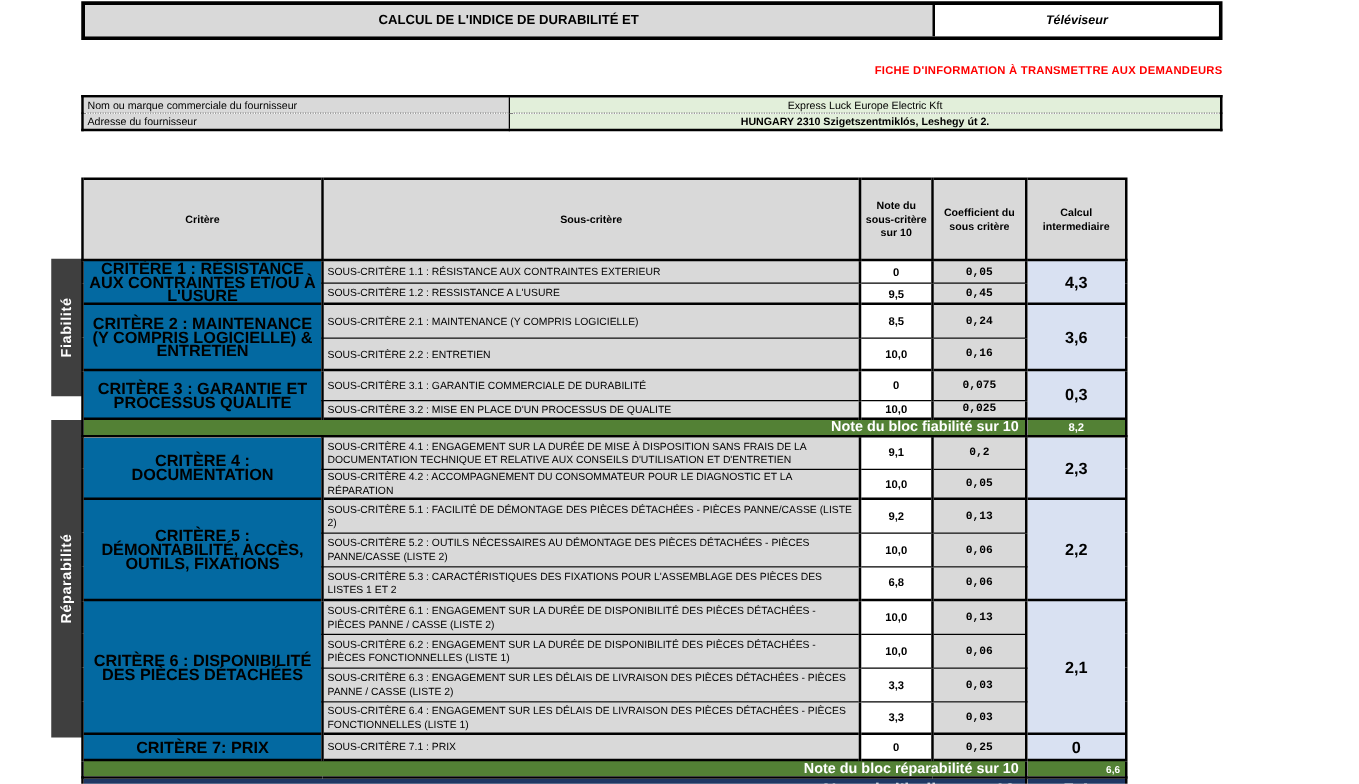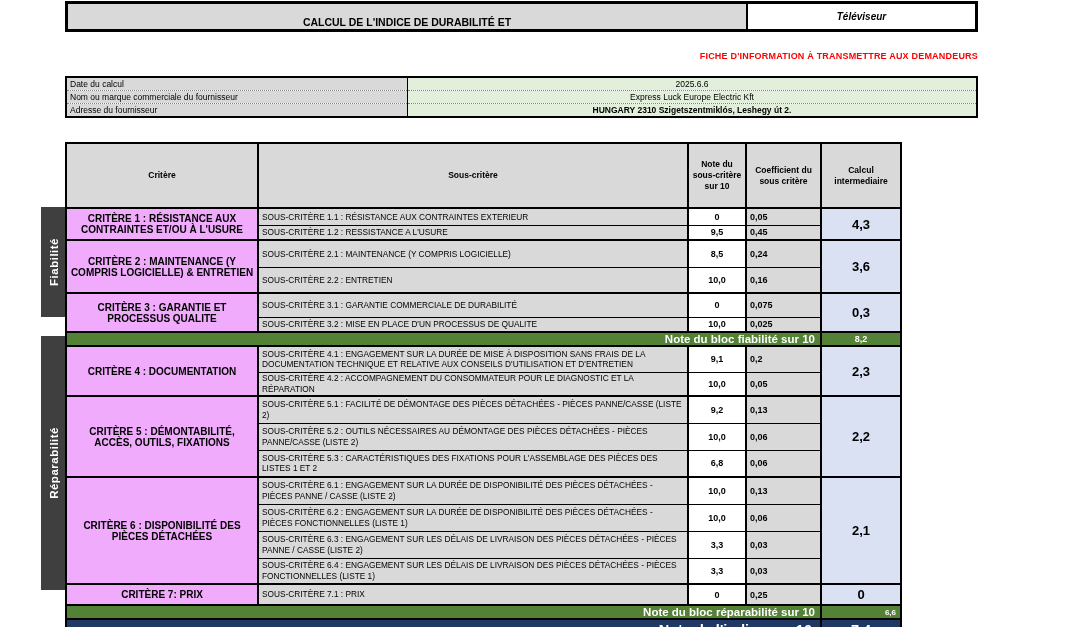--- a/index.html
+++ b/index.html
@@ -2,45 +2,45 @@
 <html><head>
 <meta charset="utf-8">
 <style>
   html,body{margin:0;padding:0;}
   body{
     width:1087px;height:627px;position:relative;background:#ffffff;
     font-family:"Liberation Sans",sans-serif;color:#000;overflow:hidden;
   }
   
   .hdr{position:absolute;left:65px;top:1px;width:913px;height:31px;display:flex;border:3px solid #000;box-sizing:border-box;}
-  .hdr-title{flex:0 0 678px;background:#d9d9d9;border-right:2px solid #000;display:flex;flex-direction:column;justify-content:flex-end;align-items:center;text-align:center;font-weight:bold;font-size:10.5px;line-height:13px;}
+  .hdr-title{flex:0 0 678px;background:#d9d9d9;border-right:2px solid #000;display:flex;flex-direction:column;justify-content:center;align-items:center;text-align:center;font-weight:bold;font-size:10.5px;line-height:13px;}
   .hdr-product{flex:1;background:#fff;display:flex;align-items:center;justify-content:center;font-weight:bold;font-style:italic;font-size:10px;}
   
   .notice{position:absolute;left:65px;top:51px;width:913px;text-align:right;color:#ff0000;font-weight:bold;font-size:9px;letter-spacing:.2px;}
   
   .info{position:absolute;left:65px;top:76px;width:913px;border:2px solid #000;box-sizing:border-box;border-collapse:collapse;table-layout:fixed;}
   .info td{height:12px;font-size:8.5px;padding:0 3px;border-bottom:1px dotted #7f7f7f;overflow:hidden;white-space:nowrap;}
   .info tr:last-child td{border-bottom:none;}
   .info .i-label{width:334px;background:#d9d9d9;border-right:1px solid #000;text-align:left;}
   .info .i-value{background:#e2efda;text-align:center;}
   .info tr:last-child .i-value{font-weight:bold;}
   
   .sidebar{position:absolute;left:41px;width:25px;background:#3f3f3f;display:flex;align-items:center;justify-content:center;}
   .sidebar span{writing-mode:vertical-rl;transform:rotate(180deg);color:#fff;font-weight:bold;font-size:11.5px;letter-spacing:.5px;white-space:nowrap;}
   .bar-fia{top:207px;height:110px;}
   .bar-rep{top:336px;height:254px;}
   
   .main{position:absolute;left:65px;top:142px;width:835px;border-collapse:collapse;table-layout:fixed;border:2px solid #000;}
   .main td{border:1px solid #000;border-left-width:2px;border-right-width:2px;padding:0 3px;box-sizing:border-box;overflow:hidden;}
   .main tr.gstart td{border-top-width:2px;}
   .main tr.head td{border-bottom-width:2px;background:#d9d9d9;font-weight:bold;font-size:8.5px;text-align:center;vertical-align:middle;line-height:11px;}
-  .c-crit{background:#f0abfc;font-weight:bold;font-size:10px;text-align:center;vertical-align:middle;line-height:11px;}
+  .c-crit{background:#0369a1;font-weight:bold;font-size:13px;text-align:center;vertical-align:middle;line-height:11px;}
   .c-sous{background:#d9d9d9;font-size:8.3px;text-align:left;vertical-align:middle;line-height:10.5px;}
   .c-note{background:#ffffff;font-weight:bold;font-size:9px;text-align:center;vertical-align:middle;}
-  .c-coef{background:#d9d9d9;font-weight:bold;font-size:9px;vertical-align:middle;}
+  .c-coef{background:#d9d9d9;font-weight:bold;font-size:9px;text-align:center;vertical-align:middle;font-family:Liberation Mono, monospace;}
   .c-calc{background:#d9e1f2;font-weight:bold;font-size:13px;text-align:center;vertical-align:middle;}
   .bloc-row td{background:#538135;color:#fff;border-top-width:2px;border-bottom-width:2px;}
   .bloc-label{font-weight:bold;font-size:11.5px;text-align:right;padding-right:5px !important;vertical-align:middle;}
   .bloc-value{font-weight:bold;font-size:9px;text-align:center;vertical-align:middle;}
   .bloc-value.small{font-size:8px;text-align:right;padding-right:4px !important;}
   .index-row td{background:#1f3864;color:#fff;border-top-width:2px;}
   .index-label{font-weight:bold;font-size:14.5px;text-align:right;padding-right:8px !important;vertical-align:middle;}
   .index-value{font-weight:bold;font-size:14.5px;text-align:center;vertical-align:middle;border-left:1px solid #4a5f8a !important;}
 </style>
 </head>
@@ -50,24 +50,20 @@
   <div class="hdr-title">
     <div>CALCUL DE L'INDICE DE DURABILITÉ ET</div>
   </div>
   <div class="hdr-product">Téléviseur</div>
 </div>
 
 <div class="notice">FICHE D'INFORMATION À TRANSMETTRE AUX DEMANDEURS</div>
 
 <table class="info">
   <tbody>
-      <tr>
-    <td class="i-label">Date du calcul</td>
-    <td class="i-value">2025.6.6</td>
-  </tr>
   <tr>
     <td class="i-label">Nom ou marque commerciale du fournisseur</td>
     <td class="i-value">Express Luck Europe Electric Kft</td>
   </tr>
   <tr>
     <td class="i-label">Adresse du fournisseur</td>
     <td class="i-value">HUNGARY 2310 Szigetszentmiklós, Leshegy út 2.</td>
   </tr>
 </tbody>
   </table>

